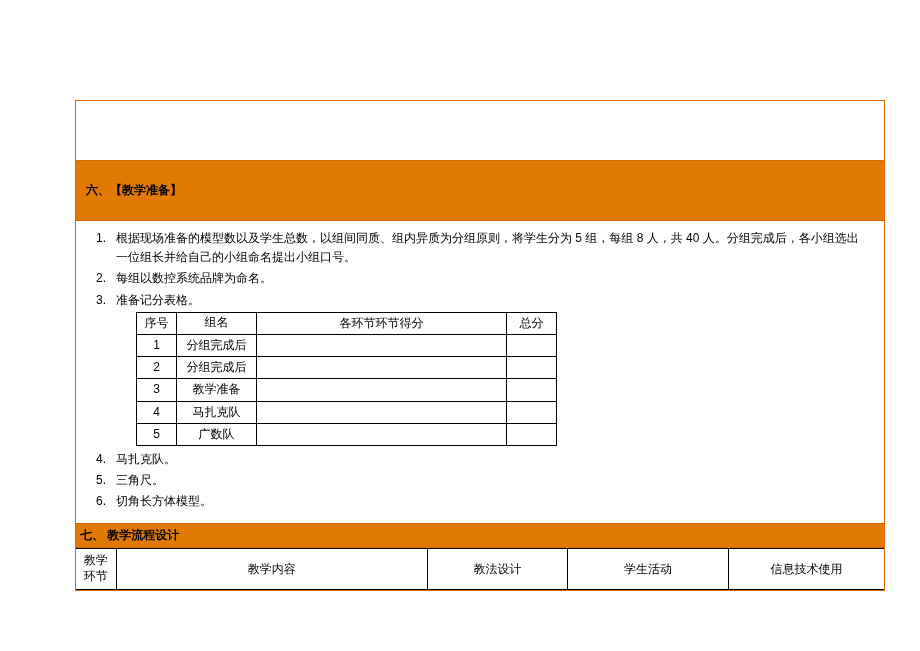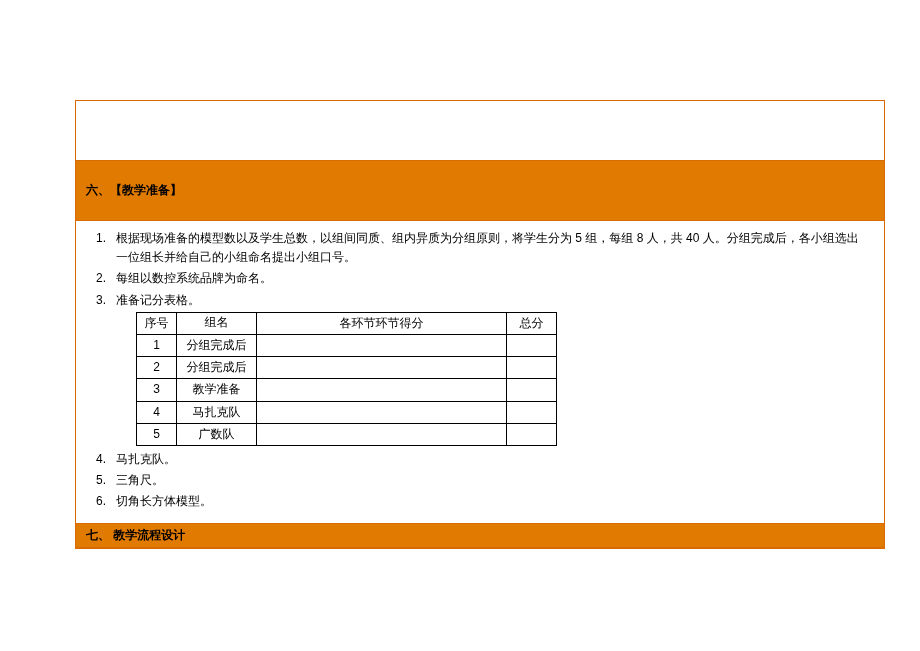--- a/index.html
+++ b/index.html
@@ -58,21 +58,21 @@
       font-weight: normal;
     }
     .st-col-0 { width: 40px; }
     .st-col-1 { width: 80px; font-family: Liberation Mono, monospace; }
     .st-col-2 { width: 250px; }
     .st-col-3 { width: 50px; margin-left: 44px; }
     .section-header-7 {
       background: #e07a00;
       color: #000;
       font-weight: bold;
-      padding: 3px 10px;
+      padding: 3px 4px;
       border-top: 1px solid #d76a00;
       border-bottom: 1px solid #d76a00;
     }
     .flow-table {
       border-collapse: collapse;
       width: 100%;
     }
     .flow-table td {
       border: 1px solid #000;
       text-align: center;
@@ -160,13 +160,24 @@
       <div class="ol-text">三角尺。</div>
     </div>
     <div class="ol-item">
       <div class="ol-num">6.</div>
       <div class="ol-text">切角长方体模型。</div>
     </div>
   </div>
 
   <div class="section-header-7">七、 教学流程设计</div>
 
+  <table class="flow-table">
+    <tbody>
+        <tr>
+      <td class="ft-col-0 ft-stage">教学环节</td>
+      <td class="ft-col-1">教学内容</td>
+      <td class="ft-col-2">教法设计</td>
+      <td class="ft-col-3">学生活动</td>
+      <td class="ft-col-4">信息技术使用</td>
+    </tr>
+  </tbody>
+    </table>
 </div>
 
 </body></html>

